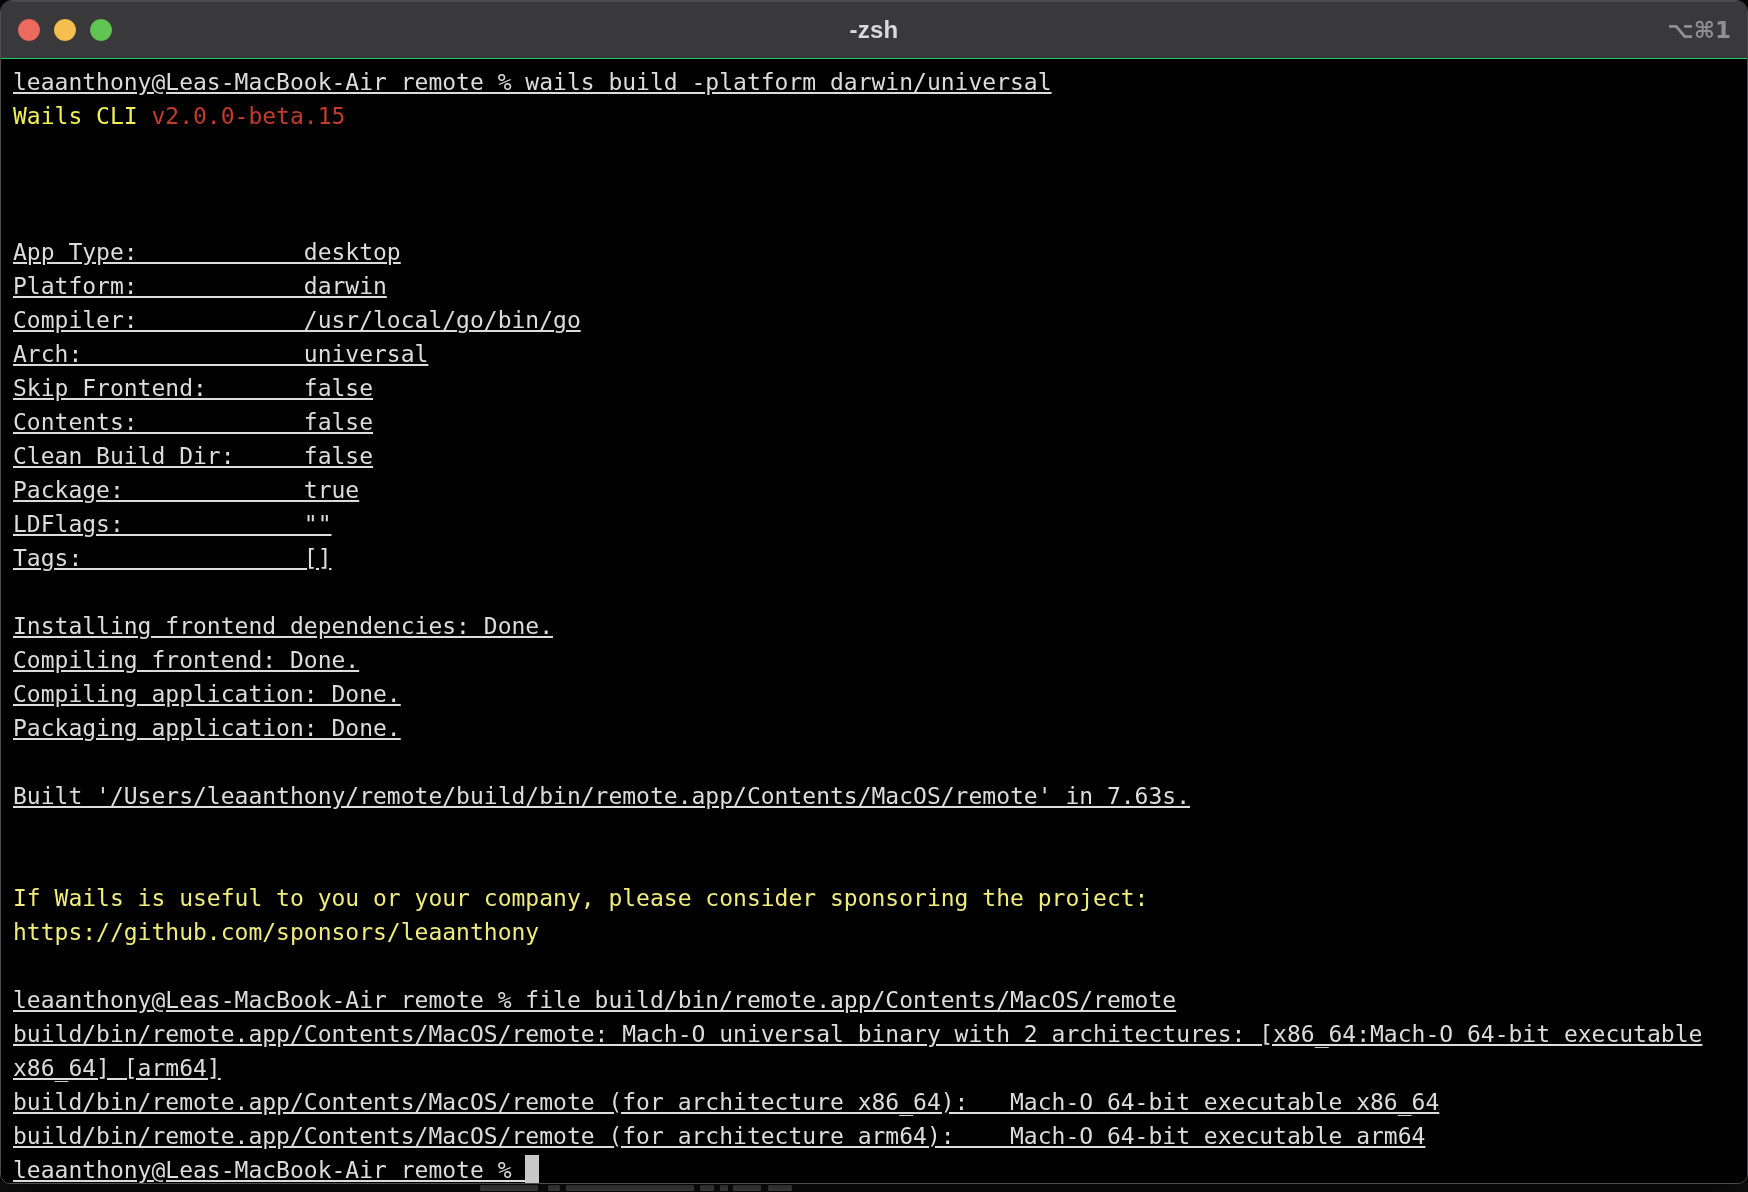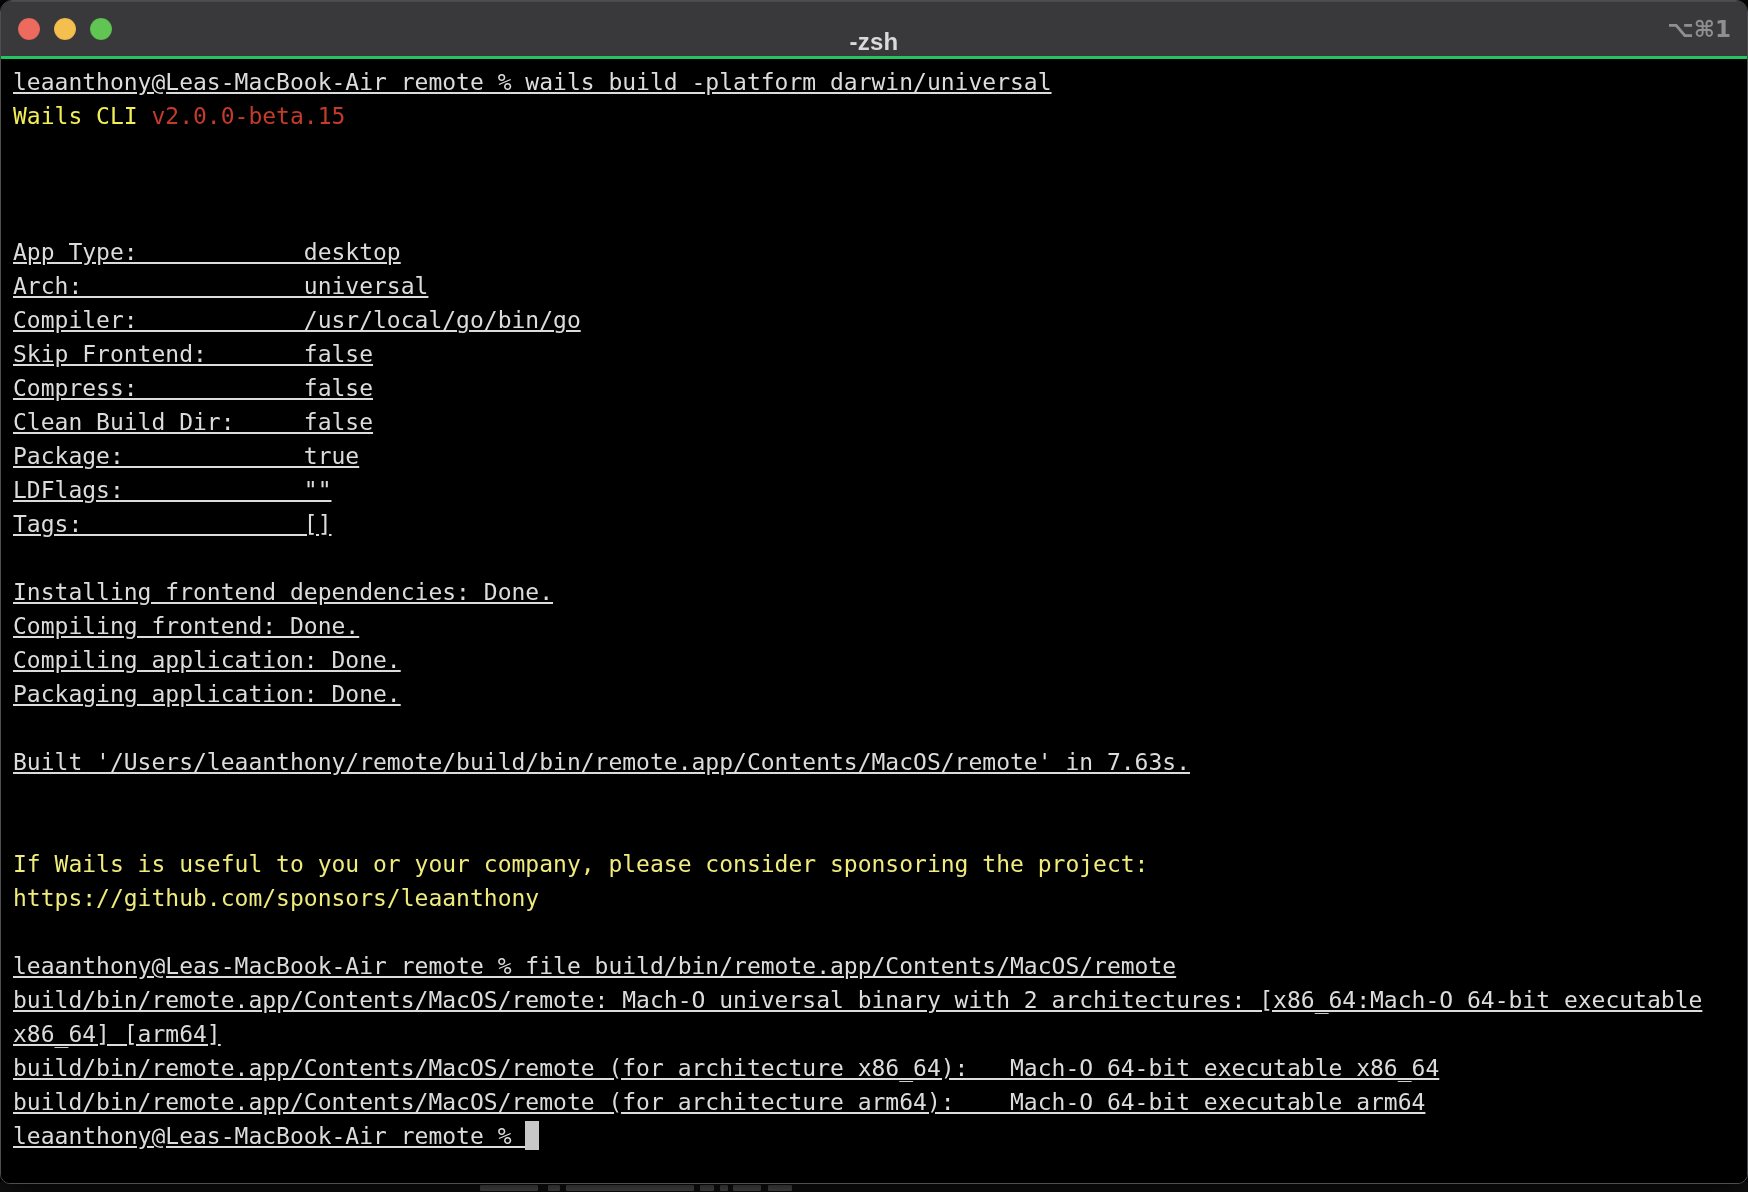--- a/index.html
+++ b/index.html
@@ -28,22 +28,22 @@
     border: 1px solid #4e4e50;
     background: var(--terminal-bg, #000);
     overflow: hidden;
     box-shadow: 0 8px 30px rgba(0,0,0,.8);
   }
 
   .titlebar {
     position: relative;
     height: 58px;
     background: var(--titlebar-bg, #39393b);
-    border-bottom: 3px solid #22c55e;
-    display: flex; align-items: flex-end; justify-content: center;
+    border-bottom: 1px solid #22c55e;
+    display: flex; align-items: center; justify-content: center;
     box-shadow: inset 0 1px 0 rgba(255,255,255,.08);
   }
   .traffic-lights {
     position: absolute; left: 17px; top: 0; bottom: 0;
     display: flex; align-items: center; gap: 14px;
   }
   .tl {
     width: 22px; height: 22px; border-radius: 50%;
     box-shadow: inset 0 0 1px rgba(0,0,0,.35);
   }
@@ -119,24 +119,25 @@
       <div class="titlebar-shortcut">⌥⌘1</div>
     </div>
 
     <div class="terminal">
         <div class="line"><span class="c-default">leaanthony@Leas-MacBook-Air remote % wails build -platform darwin/universal</span></div>
         <div class="line"><span class="c-yellow">Wails CLI </span><span class="c-red">v2.0.0-beta.15</span></div>
         <div class="line"></div>
         <div class="line"></div>
         <div class="line"></div>
         <div class="line"><span class="c-default">App Type:            desktop</span></div>
+        <div class="line"><span class="c-default">Platform:            darwin</span></div>
+        <div class="line"><span class="c-default">Compiler:            /usr/local/go/bin/go</span></div>
         <div class="line"><span class="c-default">Arch:                universal</span></div>
-        <div class="line"><span class="c-default">Compiler:            /usr/local/go/bin/go</span></div>
         <div class="line"><span class="c-default">Skip Frontend:       false</span></div>
-        <div class="line"><span class="c-default">Compress:            false</span></div>
+        <div class="line"><span class="c-default">Contents:            false</span></div>
         <div class="line"><span class="c-default">Clean Build Dir:     false</span></div>
         <div class="line"><span class="c-default">Package:             true</span></div>
         <div class="line"><span class="c-default">LDFlags:             ""</span></div>
         <div class="line"><span class="c-default">Tags:                []</span></div>
         <div class="line"></div>
         <div class="line"><span class="c-default">Installing frontend dependencies: Done.</span></div>
         <div class="line"><span class="c-default">Compiling frontend: Done.</span></div>
         <div class="line"><span class="c-default">Compiling application: Done.</span></div>
         <div class="line"><span class="c-default">Packaging application: Done.</span></div>
         <div class="line"></div>

